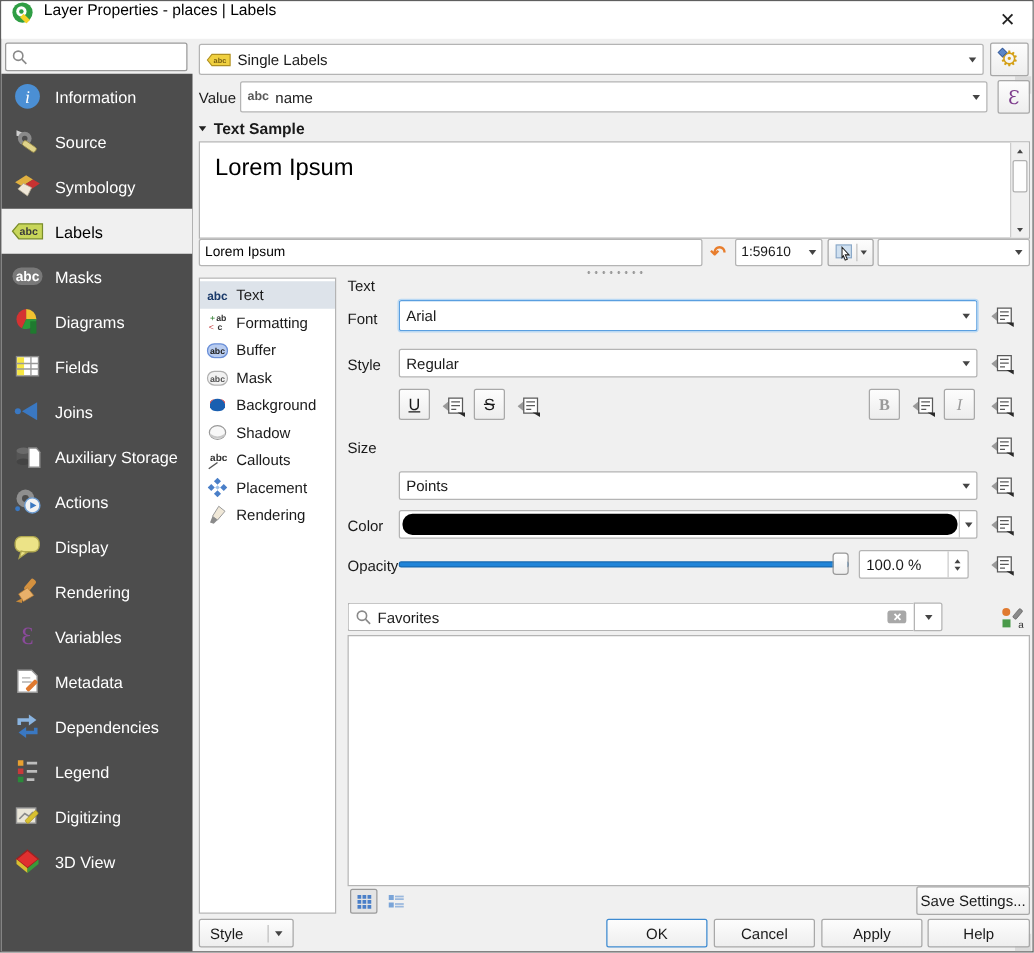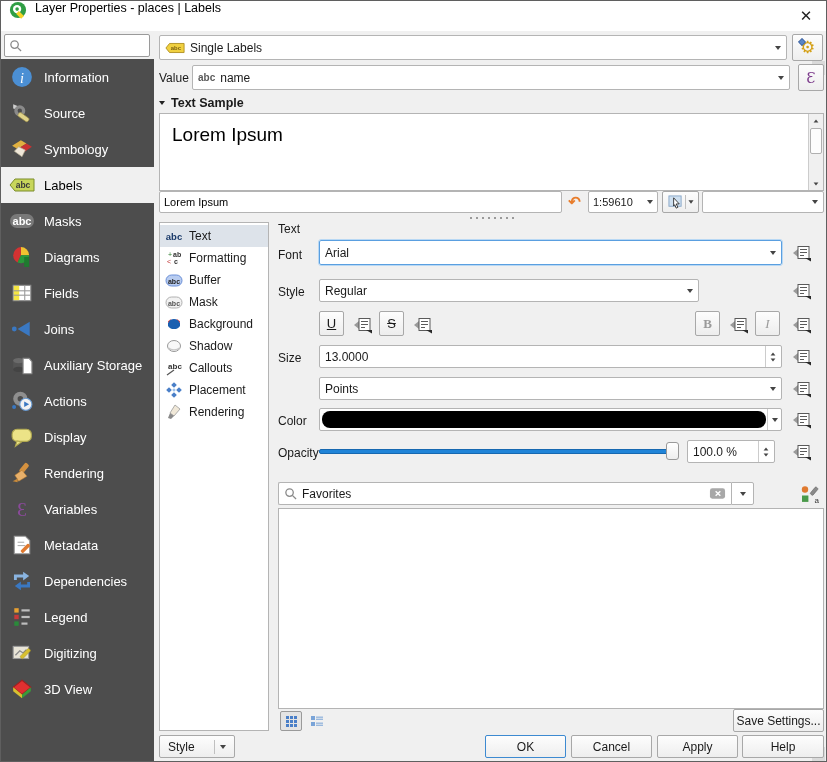--- a/index.html
+++ b/index.html
@@ -462,21 +462,21 @@
         <polygon points="0,8 5,4 5,12" fill="#9a9a9a"></polygon>
         <rect x="5" y="1.5" width="11" height="12" fill="#fff" stroke="#5a5a5a"></rect>
         <line x1="7" y1="4.5" x2="14" y2="4.5" stroke="#5a5a5a"></line>
         <line x1="7" y1="7.5" x2="14" y2="7.5" stroke="#5a5a5a"></line>
         <line x1="7" y1="10.5" x2="11" y2="10.5" stroke="#5a5a5a"></line>
         <polygon points="12,13 18,13 18,16.5" fill="#2a2a2a"></polygon>
       </svg>
     </span>
 
   <div class="lbl" style="left:277px; top:284px;">Style</div>
-  <div class="cb" style="left:318px; top:278px; width:380px; height:23px;">
+  <div class="cb" style="left:318px; top:278px; width:463px; height:23px;">
     <span class="grow">Regular</span>
     <span class="tri-dn"></span>
   </div>
   <span class="ovr" style="left:789px; top:280px;">
       <svg width="19" height="17" viewBox="0 0 19 17">
         <polygon points="0,8 5,4 5,12" fill="#9a9a9a"></polygon>
         <rect x="5" y="1.5" width="11" height="12" fill="#fff" stroke="#5a5a5a"></rect>
         <line x1="7" y1="4.5" x2="14" y2="4.5" stroke="#5a5a5a"></line>
         <line x1="7" y1="7.5" x2="14" y2="7.5" stroke="#5a5a5a"></line>
         <line x1="7" y1="10.5" x2="11" y2="10.5" stroke="#5a5a5a"></line>
@@ -531,27 +531,20 @@
         <polygon points="0,8 5,4 5,12" fill="#9a9a9a"></polygon>
         <rect x="5" y="1.5" width="11" height="12" fill="#fff" stroke="#5a5a5a"></rect>
         <line x1="7" y1="4.5" x2="14" y2="4.5" stroke="#5a5a5a"></line>
         <line x1="7" y1="7.5" x2="14" y2="7.5" stroke="#5a5a5a"></line>
         <line x1="7" y1="10.5" x2="11" y2="10.5" stroke="#5a5a5a"></line>
         <polygon points="12,13 18,13 18,16.5" fill="#2a2a2a"></polygon>
       </svg>
     </span>
 
   <div class="lbl" style="left:277px; top:350px;">Size</div>
-  <div class="cb" style="left:318px; top:344px; width:463px; height:23px;">
-    <span class="grow">13.0000</span>
-    <span class="spinners">
-        <span class="tri-up" style="transform:scale(0.8);"></span>
-        <span class="tri-dn" style="transform:scale(0.8);"></span>
-      </span>
-  </div>
   <span class="ovr" style="left:789px; top:346px;">
       <svg width="19" height="17" viewBox="0 0 19 17">
         <polygon points="0,8 5,4 5,12" fill="#9a9a9a"></polygon>
         <rect x="5" y="1.5" width="11" height="12" fill="#fff" stroke="#5a5a5a"></rect>
         <line x1="7" y1="4.5" x2="14" y2="4.5" stroke="#5a5a5a"></line>
         <line x1="7" y1="7.5" x2="14" y2="7.5" stroke="#5a5a5a"></line>
         <line x1="7" y1="10.5" x2="11" y2="10.5" stroke="#5a5a5a"></line>
         <polygon points="12,13 18,13 18,16.5" fill="#2a2a2a"></polygon>
       </svg>
     </span>

